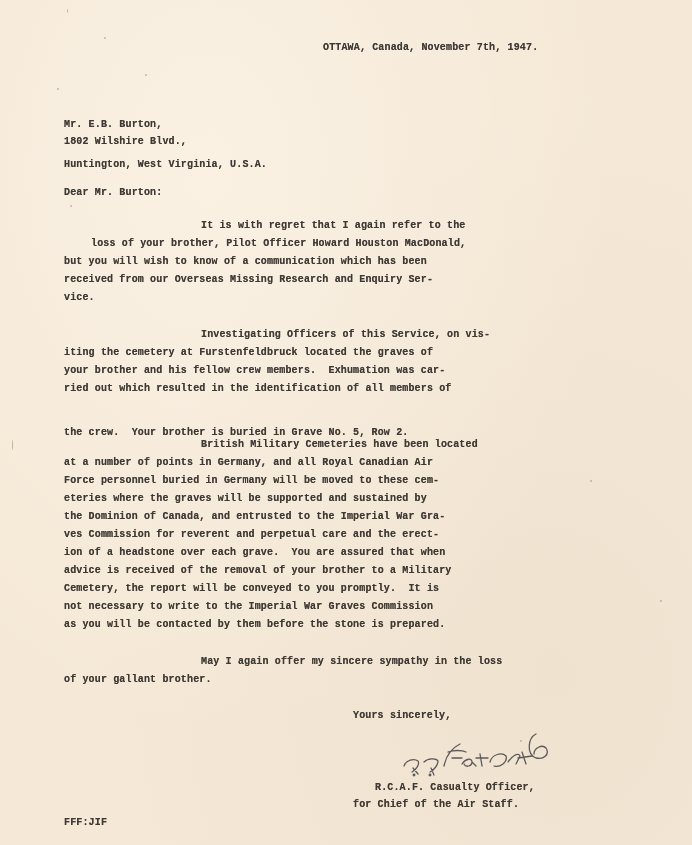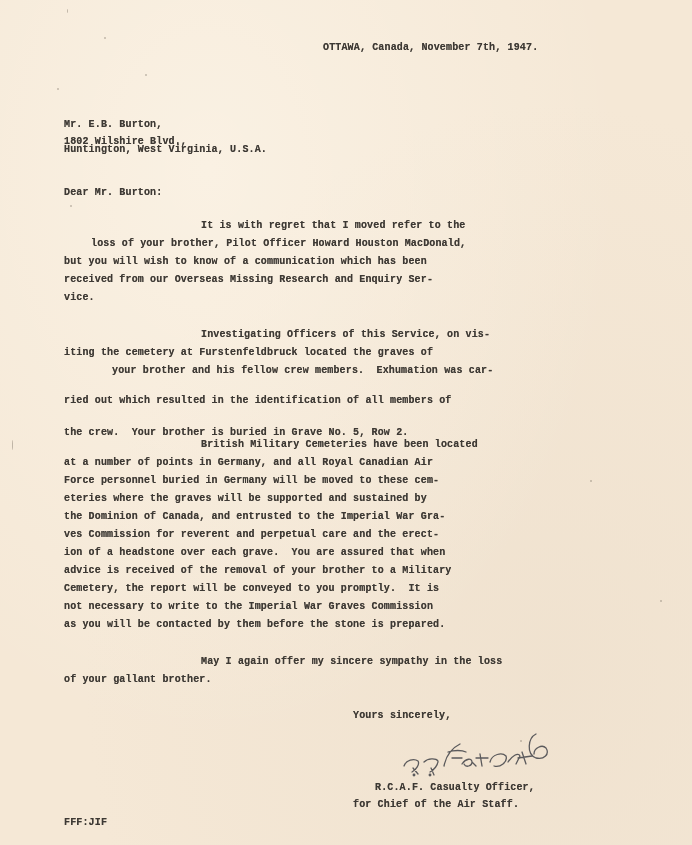--- a/index.html
+++ b/index.html
@@ -60,37 +60,37 @@
 <div class="speck" style="left:70px;top:205px;"></div>
 <div class="speck" style="left:590px;top:480px;"></div>
 <div class="speck" style="left:660px;top:600px;"></div>
 <div class="speck" style="left:12px;top:440px;width:1px;height:10px;"></div>
 <div class="speck" style="left:520px;top:740px;"></div>
 
 <div class="line" style="left:323px;top:40px;">OTTAWA, Canada, November 7th, 1947.</div>
 
 <div class="line" style="left:64px;top:117px;">Mr. E.B. Burton,</div>
 <div class="line" style="left:64px;top:134px;">1802 Wilshire Blvd.,</div>
-<div class="line" style="left:64px;top:142px;font-family:Liberation Mono, monospace;">Huntington, West Virginia, U.S.A.</div>
+<div class="line" style="left:64px;top:157px;font-family:Liberation Mono, monospace;">Huntington, West Virginia, U.S.A.</div>
 
 <div class="line" style="left:64px;top:185px;">Dear Mr. Burton:</div>
 
 <div>
-  <div class="line" style="left:201px;top:218px;">It is with regret that I moved refer to the</div>
+  <div class="line" style="left:201px;top:218px;">It is with regret that I again refer to the</div>
   <div class="line" style="left:64px;top:236px;margin-left:27px;">loss of your brother, Pilot Officer Howard Houston MacDonald,</div>
   <div class="line" style="left:64px;top:254px;">but you will wish to know of a communication which has been</div>
   <div class="line" style="left:64px;top:272px;">received from our Overseas Missing Research and Enquiry Ser-</div>
   <div class="line" style="left:64px;top:290px;">vice.</div>
 </div>
 
 <div>
   <div class="line" style="left:201px;top:327px;">Investigating Officers of this Service, on vis-</div>
   <div class="line" style="left:64px;top:345px;">iting the cemetery at Furstenfeldbruck located the graves of</div>
-  <div class="line" style="left:64px;top:363px;margin-left:48px;">your brother and his fellow crew members.  Exhumation was car-</div>
-  <div class="line" style="left:64px;top:381px;margin-top:12px;">ried out which resulted in the identification of all members of</div>
+  <div class="line" style="left:64px;top:363px;">your brother and his fellow crew members.  Exhumation was car-</div>
+  <div class="line" style="left:64px;top:381px;">ried out which resulted in the identification of all members of</div>
   <div class="line" style="left:64px;top:399px;margin-top:26px;">the crew.  Your brother is buried in Grave No. 5, Row 2.</div>
 </div>
 
 <div>
   <div class="line" style="left:201px;top:437px;text-align:right;">British Military Cemeteries have been located</div>
   <div class="line" style="left:64px;top:455px;">at a number of points in Germany, and all Royal Canadian Air</div>
   <div class="line" style="left:64px;top:473px;">Force personnel buried in Germany will be moved to these cem-</div>
   <div class="line" style="left:64px;top:491px;text-align:center;">eteries where the graves will be supported and sustained by</div>
   <div class="line" style="left:64px;top:509px;">the Dominion of Canada, and entrusted to the Imperial War Gra-</div>
   <div class="line" style="left:64px;top:527px;">ves Commission for reverent and perpetual care and the erect-</div>

